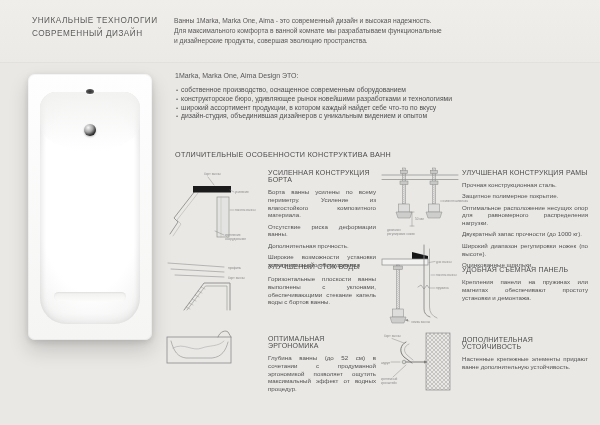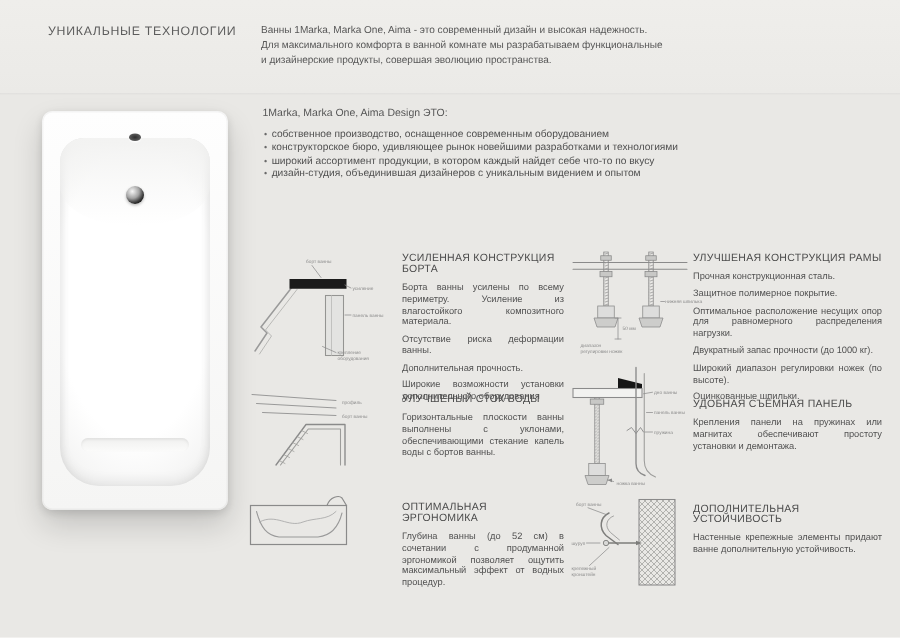--- a/index.html
+++ b/index.html
@@ -50,20 +50,21 @@
   .diag line,.diag polyline,.diag path{stroke-linecap:round;}
 </style>
 </head>
 <body>
 
 <div class="page">
   <div class="topband"></div>
 
   <div class="brand">
     <div>УНИКАЛЬНЫЕ ТЕХНОЛОГИИ</div>
+    <div>СОВРЕМЕННЫЙ ДИЗАЙН</div>
   </div>
 
   <div class="intro">
     <div>Ванны 1Marka, Marka One, Aima - это современный дизайн и высокая надежность.</div>
     <div>Для максимального комфорта в ванной комнате мы разрабатываем функциональные</div>
     <div>и дизайнерские продукты, совершая эволюцию пространства.</div>
   </div>
 
   <div class="tub">
     <div class="tub-outer"></div>
@@ -77,20 +78,21 @@
   <div class="about">
     <p class="about-lead">1Marka, Marka One, Aima Design ЭТО:</p>
     <ul>
       <li>собственное производство, оснащенное современным оборудованием</li>
       <li>конструкторское бюро, удивляющее рынок новейшими разработками и технологиями</li>
       <li>широкий ассортимент продукции, в котором каждый найдет себе что-то по вкусу</li>
       <li>дизайн-студия, объединившая дизайнеров с уникальным видением и опытом</li>
     </ul>
   </div>
 
+  <h2 class="features-heading">ОТЛИЧИТЕЛЬНЫЕ ОСОБЕННОСТИ КОНСТРУКТИВА ВАНН</h2>
 
   <svg class="diag" style="left:168px;top:170px" width="95" height="75" viewBox="0 0 95 75">
     <polyline points="2,64 10,52 6,48 27,21" fill="none" stroke="#9a9a9a" stroke-width="1"></polyline>
     <polyline points="5,66 13,54 9,50 30,23" fill="none" stroke="#b3b3b1" stroke-width="0.6"></polyline>
     <rect x="25" y="16" width="38" height="6.5" fill="#1b1b1b"></rect>
     <rect x="49" y="27" width="12" height="40" fill="#e3e3e1" stroke="#949492" stroke-width="0.7"></rect>
     <line x1="53" y1="27" x2="53" y2="67" stroke="#b5b5b3" stroke-width="0.5"></line>
     <line x1="40" y1="7" x2="46" y2="15" stroke="#8c8c8c" stroke-width="0.5"></line>
     <line x1="66" y1="22" x2="62" y2="20" stroke="#8c8c8c" stroke-width="0.5"></line>
     <line x1="66" y1="40" x2="62" y2="40" stroke="#8c8c8c" stroke-width="0.5"></line>

